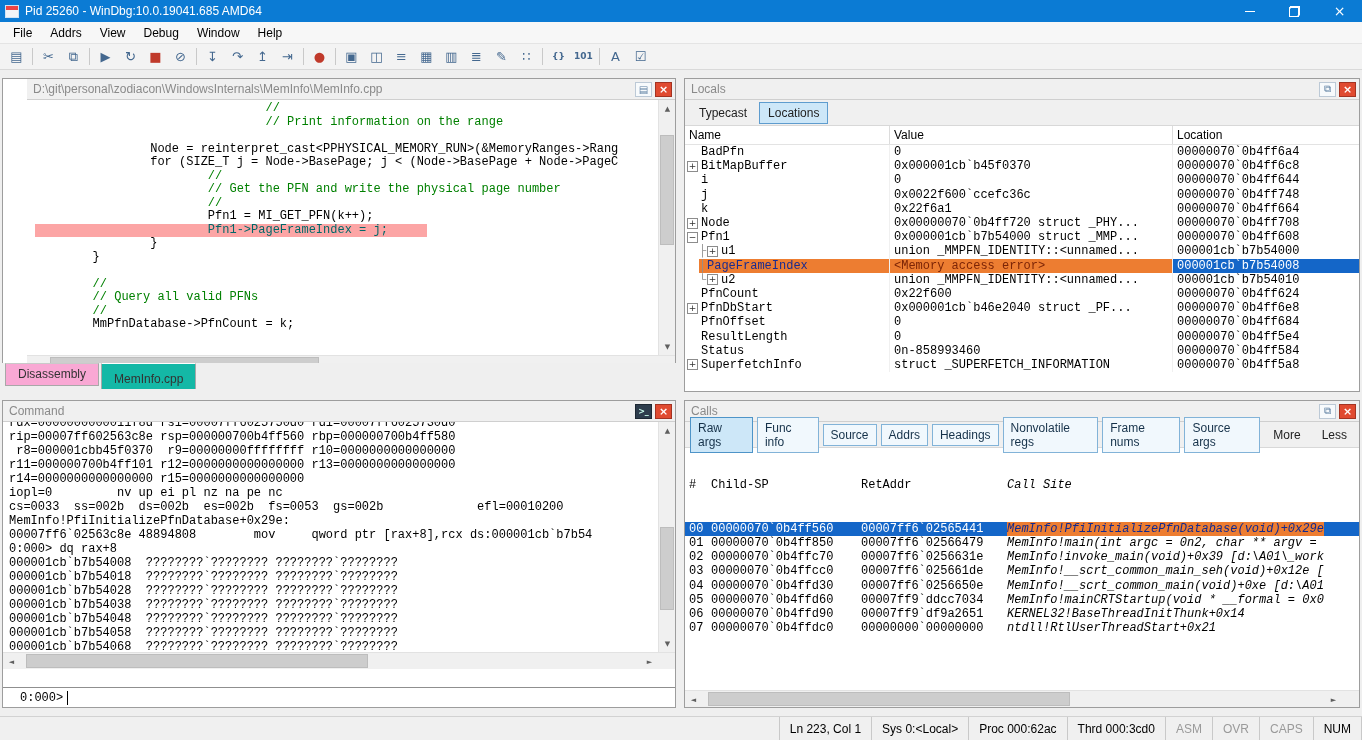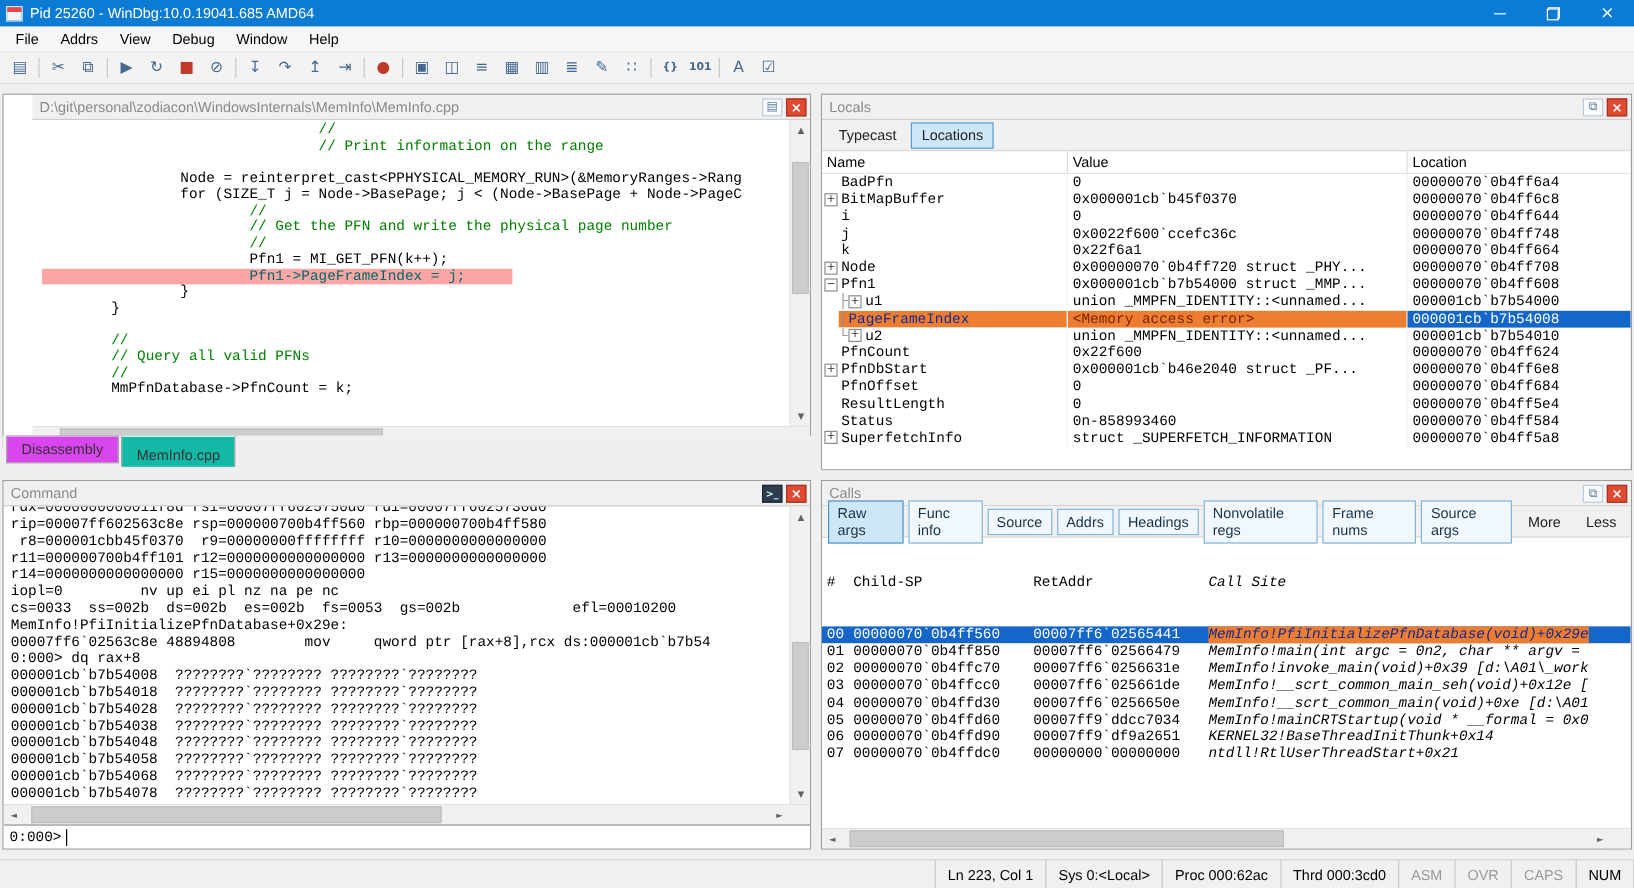--- a/index.html
+++ b/index.html
@@ -48,27 +48,27 @@
   .hscroll .sb-thumb{position:absolute;top:1px;bottom:1px;background:#cdcdcd;border:1px solid #bdbdbd;}
   .scroll-corner{width:17px;flex:none;background:#f0f0f0;}
 
   
   .src-pane{left:2px;top:8px;width:674px;height:295px;padding-left:24px;}
   .pane-body{flex:1;display:flex;overflow:hidden;}
   .src-content{flex:1;overflow:hidden;padding:2px 0 0 8px;font-family:"Liberation Mono",monospace;font-size:12px;line-height:13.5px;white-space:pre;}
   .src-text.comment{color:#008000;}
   .src-text.src-hl{background:#fca5a5;color:#006868;display:inline-block;min-width:392px;}
   .tabrow{position:absolute;left:2px;top:293px;width:674px;height:26px;display:flex;align-items:flex-start;padding-left:3px;background:#efefef;}
-  .tab{padding:3px 12px 4px;border:1px solid #a8a8a8;border-top:1px solid #c9c9c9;background:#d946ef;color:#333;margin-right:2px;height:23px;display:flex;align-items:center;}
+  .tab{padding:3px 12px 4px;border:1px solid #a8a8a8;border-top:1px solid #c9c9c9;background:#f9a8d4;color:#333;margin-right:2px;height:23px;display:flex;align-items:center;}
   .tab.active{background:#14b8a6;border-top-color:#fff;height:32px;}
 
   
   .cmd-pane{left:2px;top:330px;width:674px;height:308px;}
   .cmd-output{flex:1;overflow:hidden;padding-left:6px;font-family:"Liberation Mono",monospace;font-size:12px;line-height:14px;white-space:pre;margin-top:-6px;}
-  .prompt-row{height:20px;flex:none;border-top:1px solid #8f8f8f;background:#fff;display:flex;align-items:center;padding-left:5px;font-family:"Liberation Mono",monospace;font-size:12px;}
+  .prompt-row{height:20px;flex:none;border-top:1px solid #8f8f8f;background:#fff;display:flex;align-items:center;padding-left:17px;font-family:"Liberation Mono",monospace;font-size:12px;margin-top:18px;}
   .caret{width:1px;height:14px;background:#000;margin-left:4px;animation:blink 1s steps(1) infinite;}
   @keyframes blink{50%{opacity:0;}}
   .prompt-input{flex:1;height:100%;}
 
   
   .locals-pane{left:684px;top:8px;width:676px;height:314px;}
   .mini-toolbar{height:26px;flex:none;background:#f0f0f0;border-bottom:1px solid #d8d8d8;display:flex;align-items:center;padding-left:5px;}
   .flat-btn{padding:3px 8px;margin-right:3px;border:1px solid transparent;color:#222;}
   .flat-btn.pressed{background:#cde7f8;border-color:#5e9cce;}
   .tool-btn{padding:3px 7px;margin-right:4px;border:1px solid #82b3d8;background:#f1f8fd;color:#16324a;}

